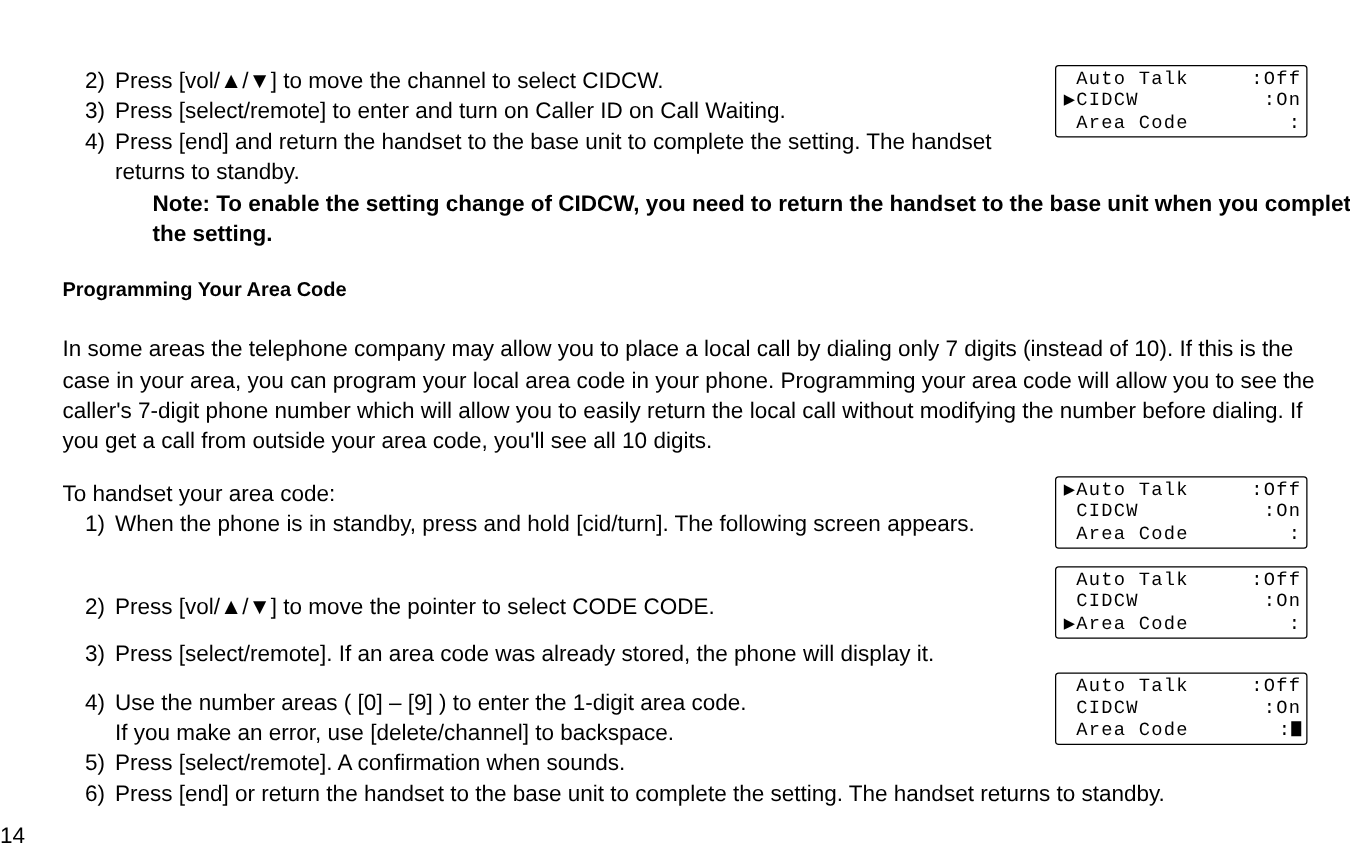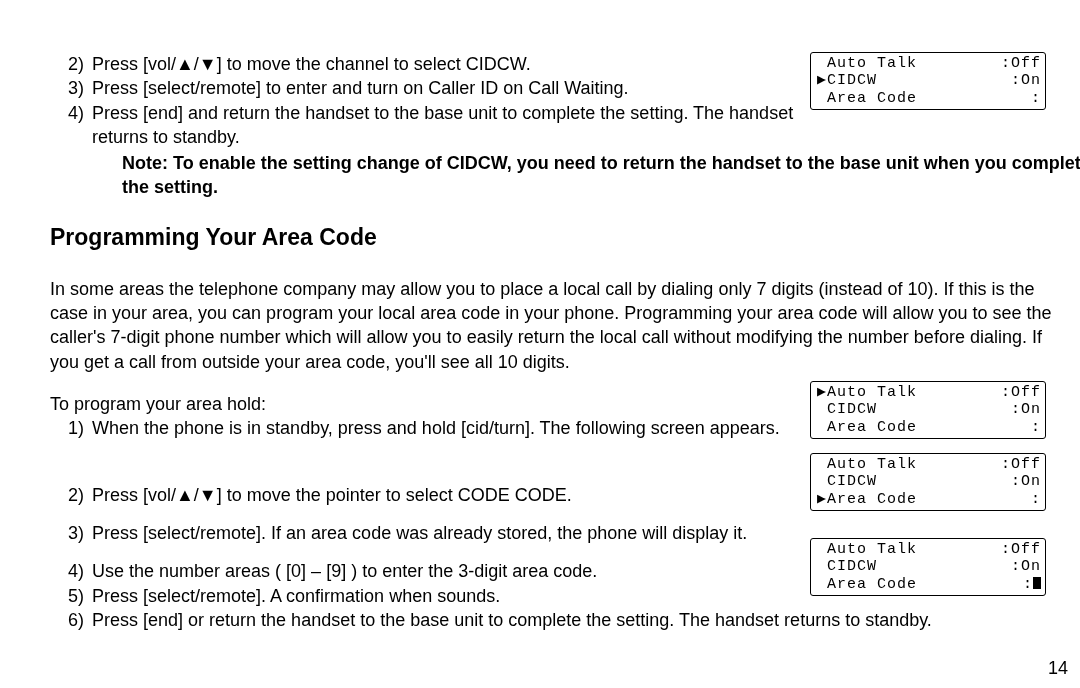--- a/index.html
+++ b/index.html
@@ -26,56 +26,56 @@
   .top-list { width: 790px; }
   .bold { font-weight: normal; }
   .note {
     padding-left: 72px;
     width: 990px;
     font-weight: bold;
     margin-top: 2px;
   }
   .lcd {
     position: absolute;
-    width: 236px;
+    width: 202px;
     border: 1.5px solid #000;
     border-radius: 3px;
     font-family: "Lucida Console","Courier New",monospace;
     font-size: 15px;
     letter-spacing: 1px;
     line-height: 1.15;
     box-sizing: border-box;
     padding: 2px 4px 2px 6px;
   }
   .lcd-row { display: flex; justify-content: space-between; white-space: pre; }
   .lcd .ptr { display: inline-block; width: 10px; }
   .lcd .label { flex: 1 1 auto; }
   .lcd .val { flex: none; }
   .cursor {
     display: inline-block;
     width: 8px; height: 12px;
     background: #000;
     vertical-align: -1px;
   }
   h2 {
-    font-size: 23px;
+    font-size: 16px;
     font-weight: bold;
     margin: 22px 0 4px 0;
   }
   .para { width: 1005px; margin-top: 24px; }
   .intro2 { margin-top: 18px; }
   .section2-list { width: 850px; position: relative; }
   .step-block { margin-top: 0; }
   .gap { height: 28px; }
   .gap-sm { height: 14px; }
   .pagenum {
     position: absolute;
     bottom: 8px;
     left: 0; right: 12px;
-    text-align: right;
+    text-align: left;
     font-size: 18px;
   }
 
   
   #lcd1 { top: 52px; right: 34px; }
   #lcd2 { top: 381px; right: 34px; }
   #lcd3 { top: 453px; right: 34px; }
   #lcd4 { top: 538px; right: 34px; }
 </style>
 </head>
@@ -103,21 +103,21 @@
           <span>Press </span><span class="bold">[end]</span><span> and return the handset to the base unit to complete the setting. The handset returns to standby.</span>
         </div>
       </div>
     </div>
     <div class="note">Note: To enable the setting change of CIDCW, you need to return the handset to the base unit when you complete the setting.</div>
   </div>
 
   <h2>Programming Your Area Code</h2>
   <div class="para">In some areas the telephone company may allow you to place a local call by dialing only 7 digits (instead of 10). If this is the case in your area, you can program your local area code in your phone. Programming your area code will allow you to see the caller's 7-digit phone number which will allow you to easily return the local call without modifying the number before dialing. If you get a call from outside your area code, you'll see all 10 digits.</div>
 
-  <div class="intro2">To program your area hold:</div>
+  <div class="intro2">To handset your area code:</div>
 
   <div class="section2-list">
 
     <div class="list-row step-block">
       <div class="list-num">1)</div>
       <div class="list-txt">
         <span>When the phone is in standby, press and hold </span><span class="bold">[cid/turn]</span><span>. The following screen appears.</span>
       </div>
     </div>
 
@@ -138,21 +138,27 @@
       <div class="list-txt">
         <span>Press </span><span class="bold">[select/remote]</span><span>. If an area code was already stored, the phone will display it.</span>
       </div>
     </div>
 
     <div class="gap-sm"></div>
 
     <div class="list-row">
       <div class="list-num">4)</div>
       <div class="list-txt">
-        <span>Use the number areas ( </span><span class="bold">[0]</span><span> – </span><span class="bold">[9]</span><span> ) to enter the 3-digit area code.</span>
+        <span>Use the number areas ( </span><span class="bold">[0]</span><span> – </span><span class="bold">[9]</span><span> ) to enter the 1-digit area code.</span>
+      </div>
+    </div>
+    <div class="list-row">
+      <div class="list-num"></div>
+      <div class="list-txt">
+        <span>If you make an error, use </span><span class="bold">[delete/channel]</span><span> to backspace.</span>
       </div>
     </div>
 
     <div class="list-row">
       <div class="list-num">5)</div>
       <div class="list-txt">
         <span>Press </span><span class="bold">[select/remote]</span><span>. A confirmation when sounds.</span>
       </div>
     </div>
 

